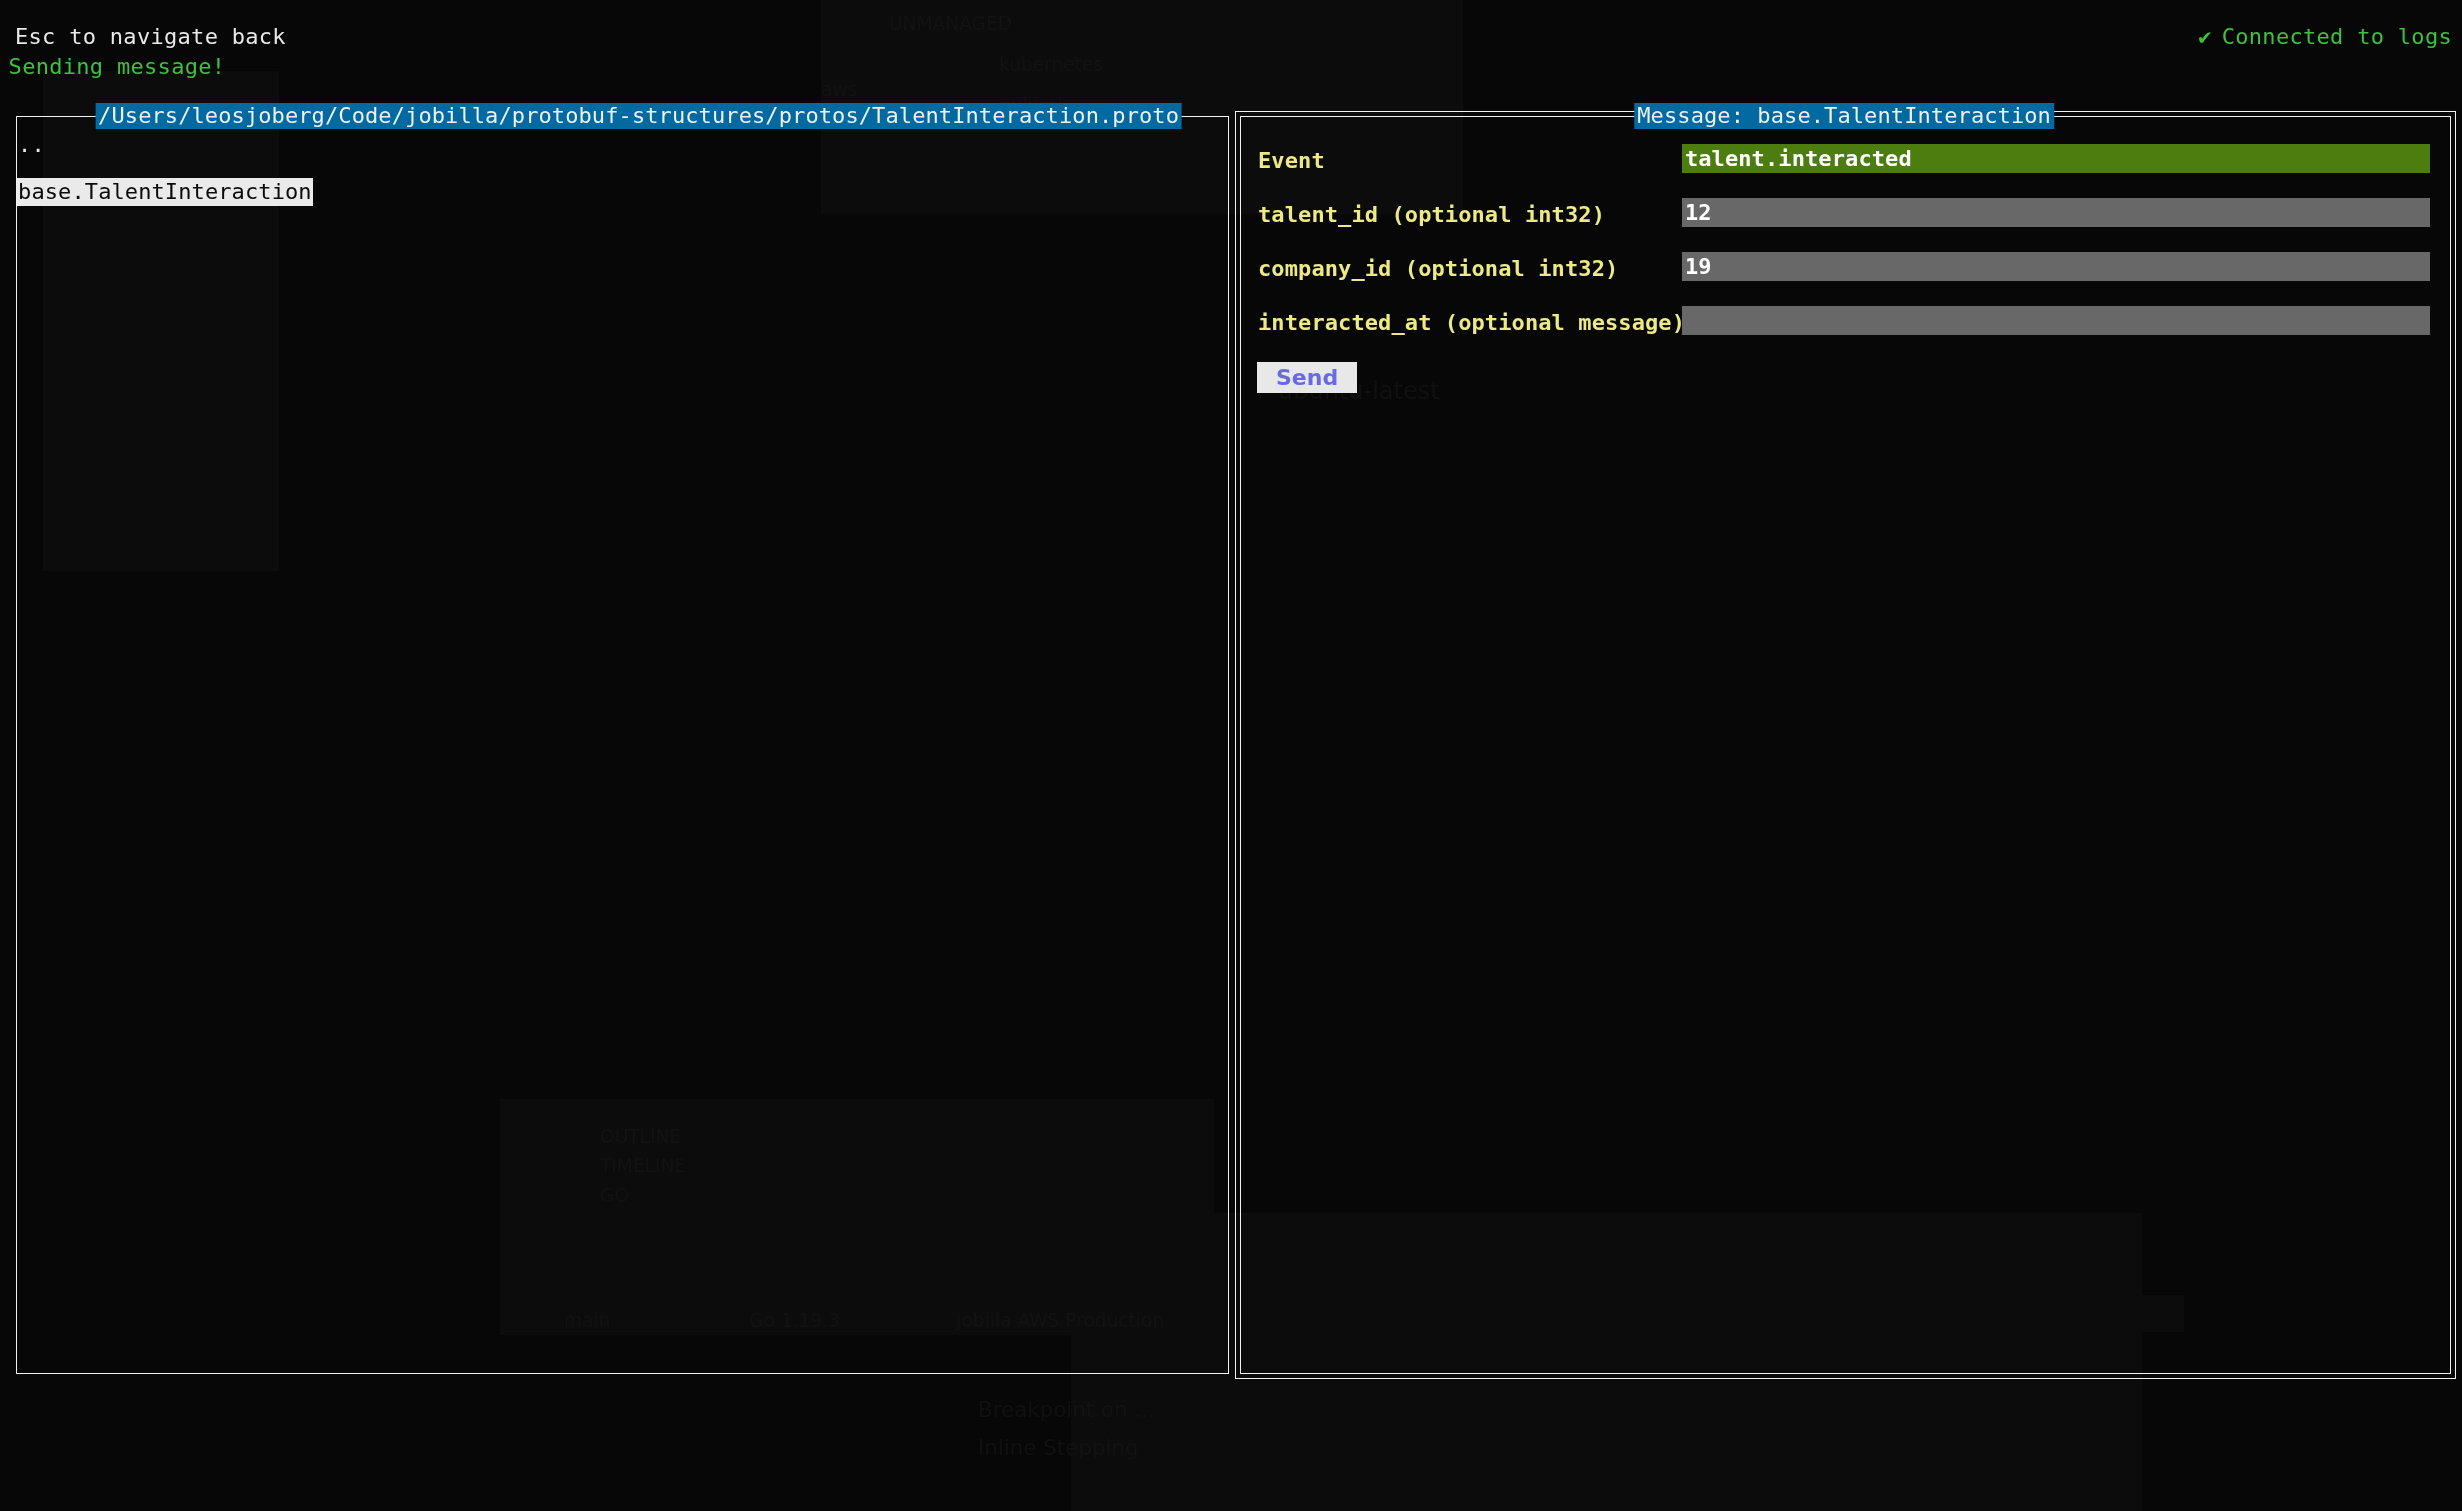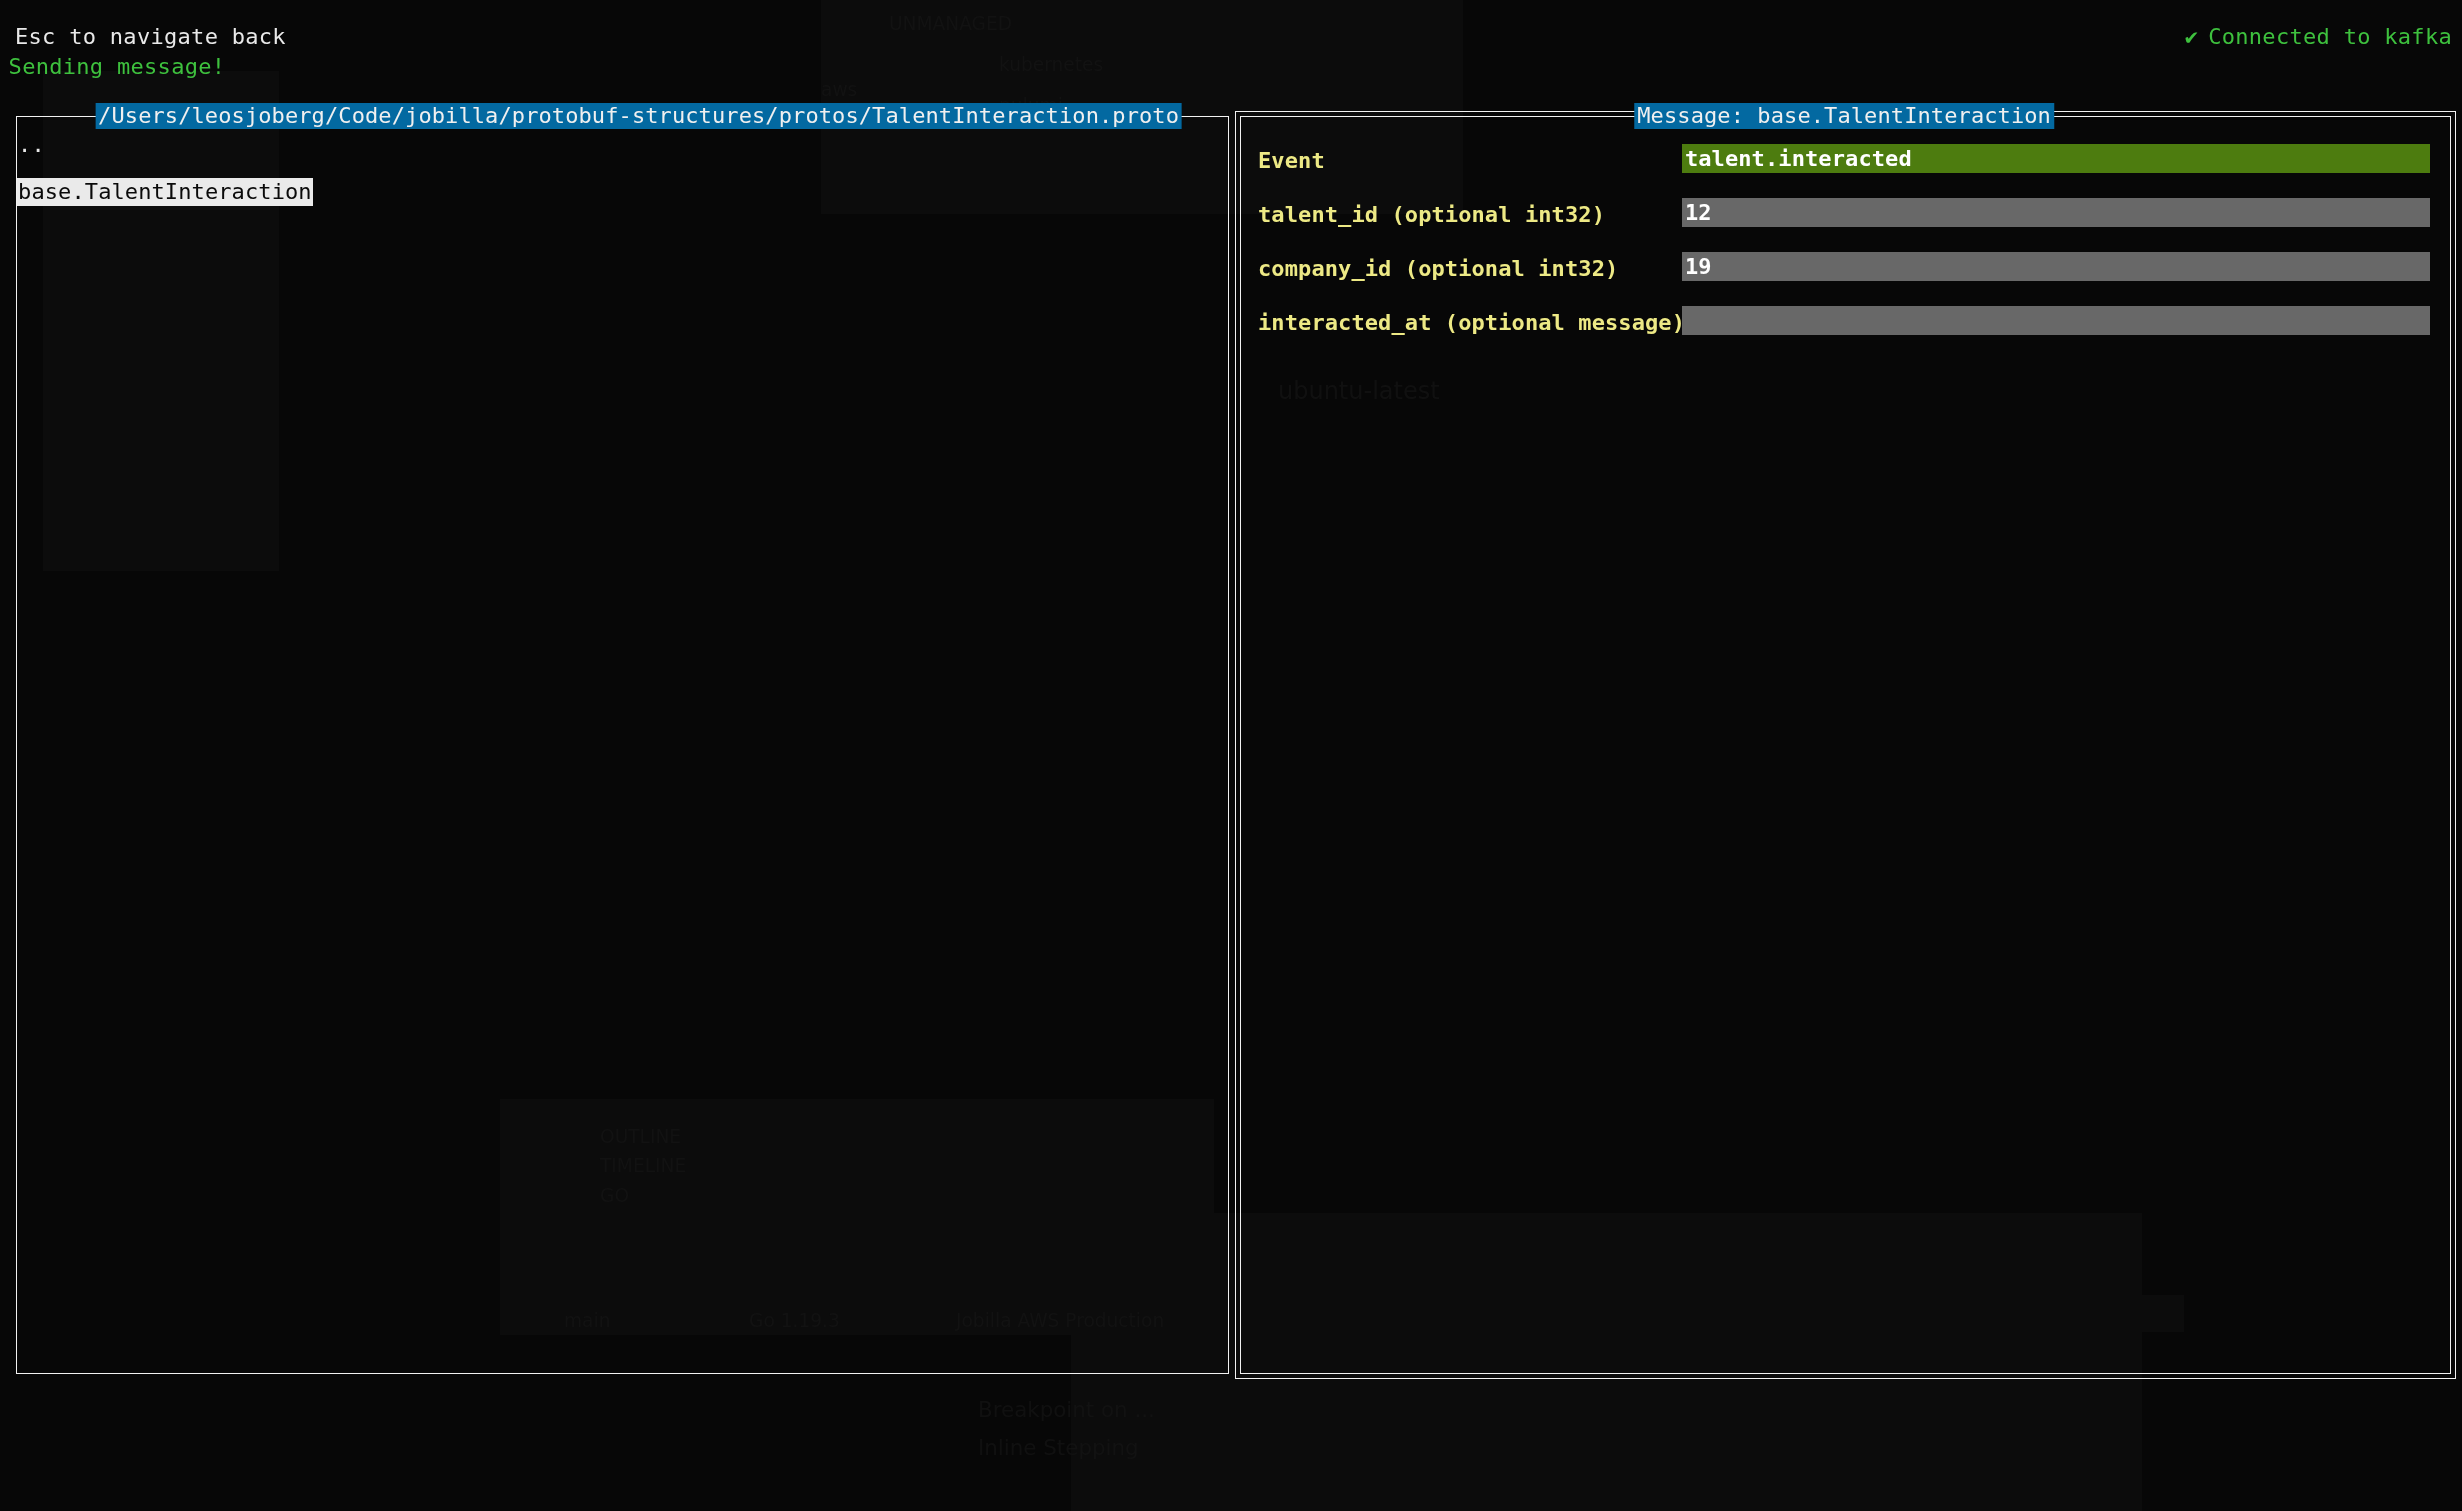--- a/index.html
+++ b/index.html
@@ -239,21 +239,21 @@
         <div class="ghost" style="left: 978px; top: 1397px; font-size: 21.4px;">Breakpoint on ...</div>
         <div class="ghost" style="left: 978px; top: 1435px; font-size: 21.4px;">Inline Stepping</div>
         <div class="ghost" style="left: 1278px; top: 377px; font-size: 24px;">ubuntu-latest</div>
       </div>
   </div>
 
   <div class="header">
     <div class="hint-line">Esc to navigate back</div>
     <div class="status-line">Sending message!</div>
     <div class="conn">
-      <span class="check">✔</span><span>Connected to kafka</span>
+      <span class="check">✔</span><span>Connected to logs</span>
     </div>
   </div>
 
   <div class="panel panel-left">
     <div class="panel-title">/Users/leosjoberg/Code/jobilla/protobuf-structures/protos/TalentInteraction.proto</div>
     <div class="file-list" id="file-list">
         <div class="file-item spacer-after">..</div>
         <div class="file-item selected">base.TalentInteraction</div>
       </div>
   </div>
@@ -270,18 +270,21 @@
           <div class="form-input">12</div>
         </div>
         <div class="form-row">
           <div class="form-label">company_id (optional int32)</div>
           <div class="form-input">19</div>
         </div>
         <div class="form-row">
           <div class="form-label">interacted_at (optional message)</div>
           <div class="form-input"></div>
         </div>
+        <div class="btn-row">
+          <div class="send-button">Send</div>
+        </div>
       </div>
   </div>
 
 
 </div>
 
 
 </body></html>

